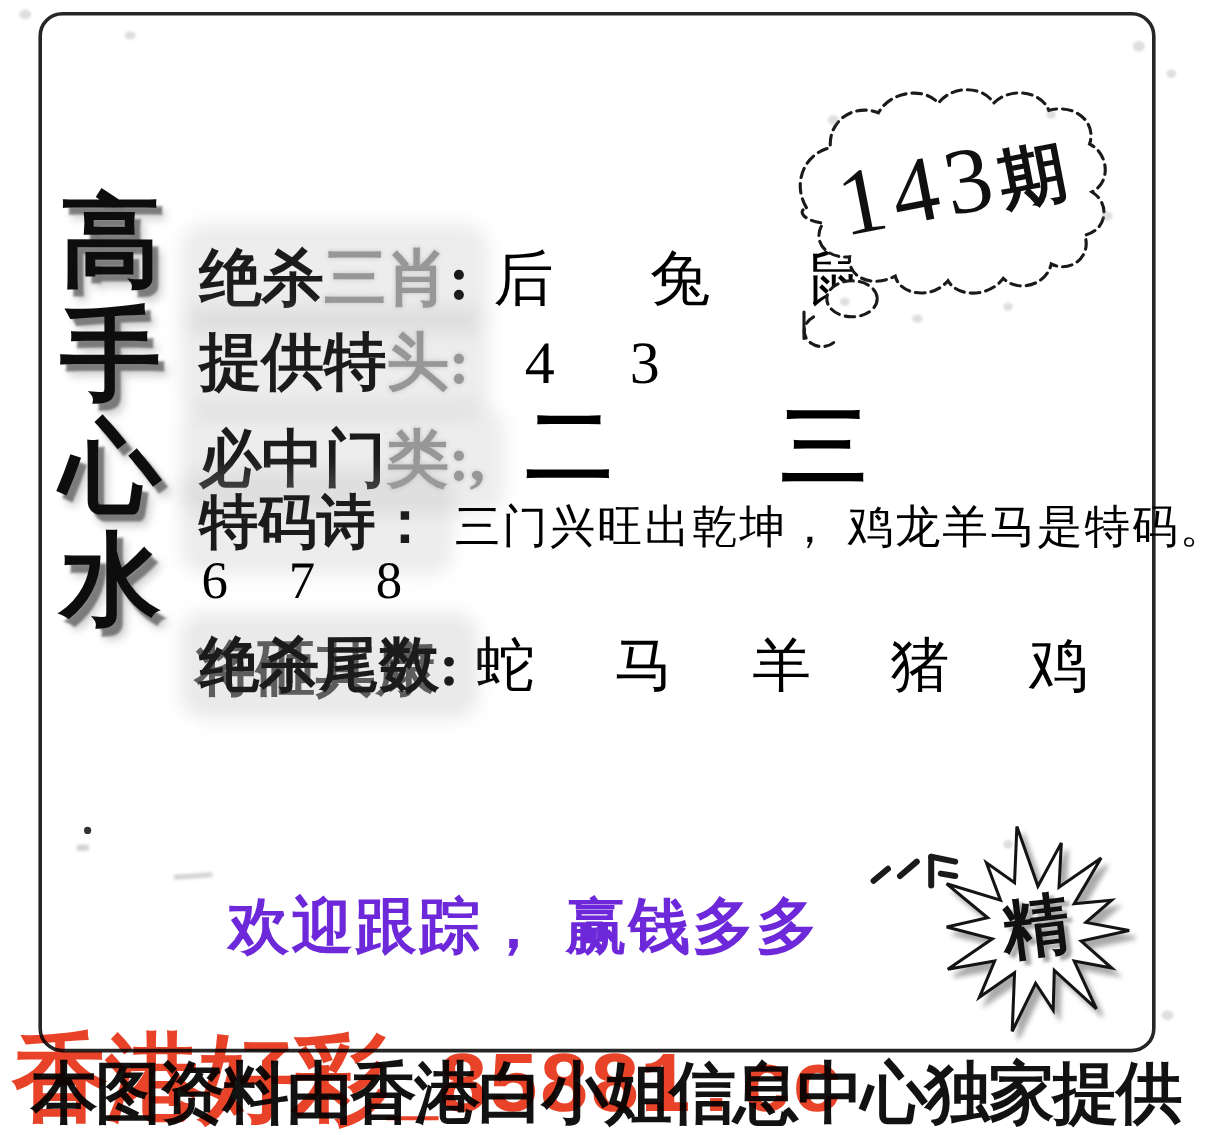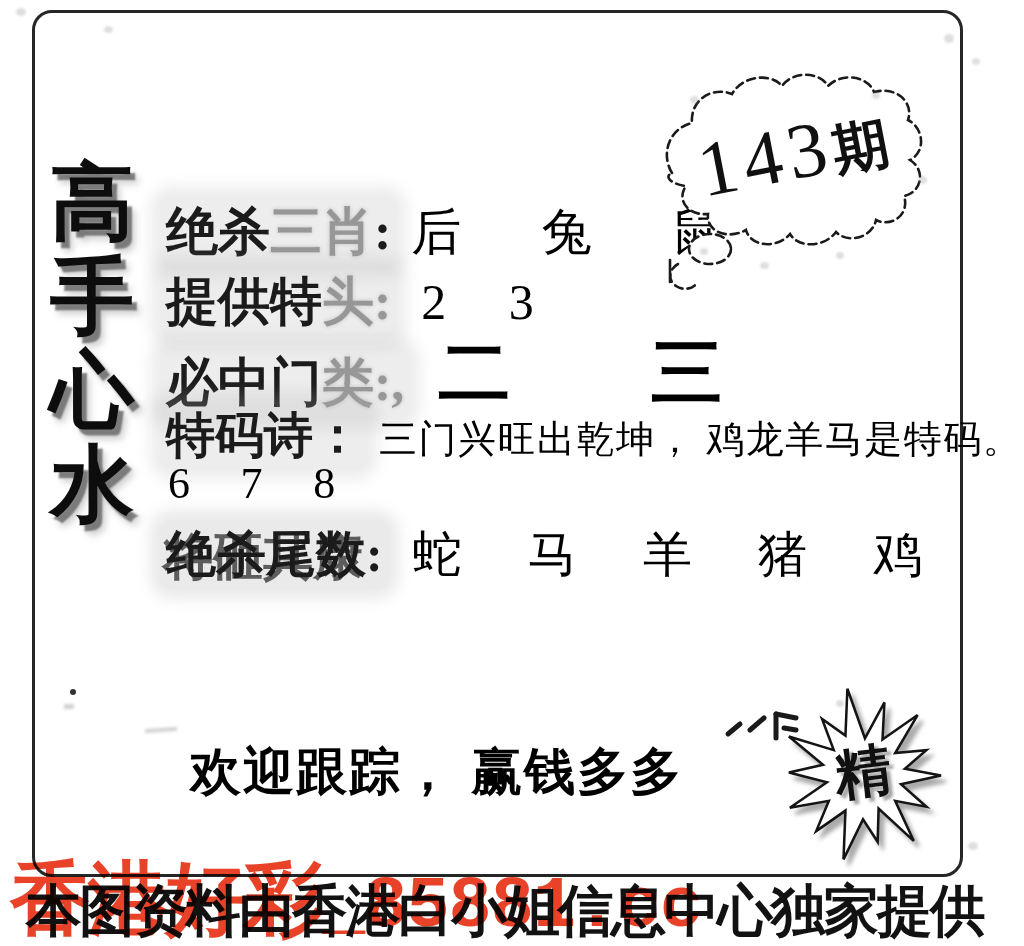--- a/index.html
+++ b/index.html
@@ -29,49 +29,49 @@
   .lbl{
     font-family:"Liberation Serif","DejaVu Serif",serif;font-weight:bold;
     font-size:52px;color:#1b1b1b;padding:1px 6px;border-radius:12px;
     background:rgba(172,172,172,.22);
     box-shadow:0 0 14px 10px rgba(172,172,172,.22);
   }
   .faded{color:#979797;text-shadow:0 0 4px #c2c2c2;margin-top:23px;}
   .val{font-family:Liberation Serif, serif;color:#000000;}
   .row1{top:196px;}
   .row1 .val{font-size:50px;letter-spacing:.68em;margin-left:14px;}
-  .row2{top:266px;}
+  .row2{top:266px;gap:16px;}
   .row2 .val{font-size:50px;letter-spacing:.5em;margin-left:24px;}
   .row3{top:328px;}
   .row3 .val{font-size:72px;font-weight:bold;letter-spacing:.85em;margin-left:28px;transform:translateY(-3px);}
   .row4{top:402px;}
   .row4 .lbl{font-size:49px;}
   .row4 .val{font-size:38px;margin-left:11px;letter-spacing:.04em;}
   .row5{top:458px;}
   .row5 .val{font-size:44px;letter-spacing:.45em;margin-left:8px;text-align:right;}
   .row6{top:520px;}
-  .row6 .val{font-size:49px;letter-spacing:.55em;margin-left:24px;}
+  .row6 .val{font-size:49px;letter-spacing:.55em;margin-left:8px;}
   .overlap-wrap{position:relative;display:inline-block;padding:1px 6px;border-radius:12px;
     background:rgba(172,172,172,.25);box-shadow:0 0 14px 10px rgba(172,172,172,.25);text-align:right;}
   .overlap-a{position:relative;z-index:2;font-weight:bold;font-size:50px;color:#1b1b1b;}
   .overlap-b{position:absolute;left:3px;top:4px;z-index:1;font-weight:bold;font-size:50px;
     color:#3a3a3a;opacity:.8;filter:blur(.6px);}
   
   .cloud-svg{position:absolute;left:652px;top:68px;}
   .issue{
     position:absolute;left:668px;top:108px;width:250px;text-align:center;
     transform:rotate(-11deg);white-space:nowrap;z-index:3;
   }
   .issue .num{font-family:"Liberation Serif","DejaVu Serif",serif;font-size:78px;color:#101010;letter-spacing:6px;}
   .issue .unit{font-family:"Liberation Serif","DejaVu Serif",serif;font-weight:bold;font-size:56px;color:#101010;}
   
   .slogan{
     position:absolute;left:190px;top:738px;
     font-family:"Liberation Sans","DejaVu Sans",sans-serif;
-    font-weight:bold;font-size:51px;letter-spacing:2px;color:#000000;white-space:nowrap;
+    font-weight:bold;font-size:51px;letter-spacing:2px;color:#6d28d9;white-space:nowrap;
   }
   
   .star-svg{position:absolute;left:763px;top:678px;filter:drop-shadow(5px 6px 2px rgba(125,125,125,.65));}
   .stamp-ch{
     position:absolute;left:763px;top:678px;width:200px;height:190px;
     display:flex;align-items:center;justify-content:center;
     font-family:"Liberation Sans","DejaVu Sans",sans-serif;font-weight:bold;font-size:56px;color:#101010;
     transform:rotate(-7deg);text-shadow:4px 4px 3px rgba(140,140,140,.8);z-index:4;
   }
   .cutmarks{position:absolute;left:720px;top:700px;}
@@ -106,21 +106,21 @@
   <div class="ch">水</div>
 </div>
 
 <div class="tip row1">
   <span class="lbl"><span>绝杀</span><span class="faded">三肖</span><span>:</span></span>
   <span class="val">后 兔 鼠</span>
 </div>
 
 <div class="tip row2">
   <span class="lbl"><span>提供特</span><span class="faded">头</span><span class="faded">:</span></span>
-  <span class="val">2 3</span>
+  <span class="val">4 3</span>
 </div>
 
 <div class="tip row3">
   <span class="lbl"><span>必中门</span><span class="faded">类</span><span class="faded">:,</span></span>
   <span class="val">二 三</span>
 </div>
 
 <div class="tip row4">
   <span class="lbl"><span>特码诗</span><span>：</span></span>
   <span class="val">三门兴旺出乾坤， 鸡龙羊马是特码。</span>

